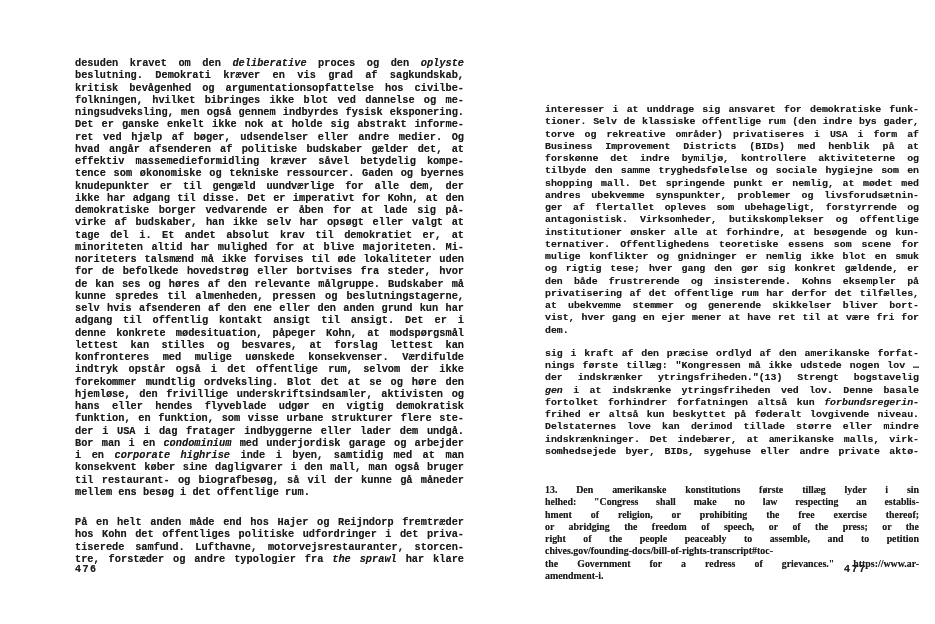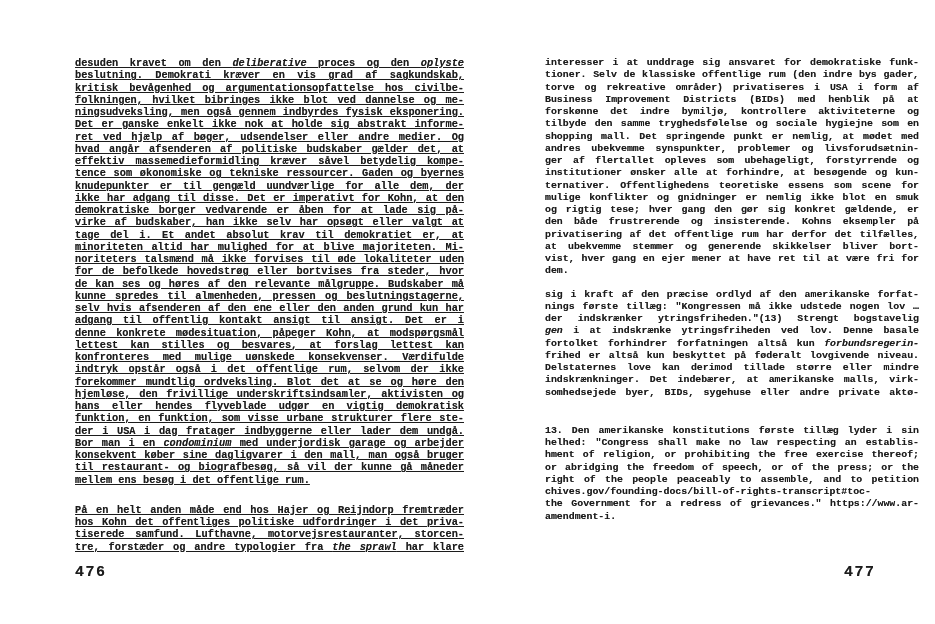--- a/index.html
+++ b/index.html
@@ -15,37 +15,37 @@
     overflow: hidden;
     font-family: "Liberation Mono", "DejaVu Sans Mono", monospace;
     font-weight: bold;
     color: #1c1c1c;
     text-shadow: 0 0 0.5px rgba(20,20,20,0.55);
   }
   .page {
     position: absolute;
     top: 57px;
   }
-  .page--left  { left: 75px;  width: 389px; font-size: 10.3px; line-height: 12.25px; text-decoration: underline; }
-  .page--right { left: 545px; width: 374px; font-size: 9.9px;  line-height: 12.25px; }
+  .page--left  { left: 75px;  width: 389px; font-size: 10.3px; line-height: 12.25px; }
+  .page--right { left: 545px; width: 374px; font-size: 9.9px;  line-height: 12.25px; margin-top: 47px; }
   .line {
     text-align: justify;
     text-align-last: justify;
   }
   .line--end {
     text-align-last: left;
   }
   em { font-style: italic; }
   .gap-para     { margin-top: 18px; }
   .gap-section  { margin-top: 11px; }
-  .gap-footnote { margin-top: 26px; }
+  .gap-footnote { margin-top: 26px; font-family: Liberation Serif, serif; }
   .pagenum {
     position: absolute;
     top: 564px;
-    font-size: 15px;
+    font-size: 10px;
     letter-spacing: 1.5px;
   }
   .pagenum--left  { left: 75px; }
   .pagenum--right { left: 844px; }
 </style>
 </head>
 <body>
 
 <div class="spread">
 
@@ -76,20 +76,21 @@
         <div class="line">denne konkrete mødesituation, påpeger Kohn, at modspørgsmål</div>
         <div class="line">lettest kan stilles og besvares, at forslag lettest kan</div>
         <div class="line">konfronteres med mulige uønskede konsekvenser. Værdifulde</div>
         <div class="line">indtryk opstår også i det offentlige rum, selvom der ikke</div>
         <div class="line">forekommer mundtlig ordveksling. Blot det at se og høre den</div>
         <div class="line">hjemløse, den frivillige underskriftsindsamler, aktivisten og</div>
         <div class="line">hans eller hendes flyveblade udgør en vigtig demokratisk</div>
         <div class="line">funktion, en funktion, som visse urbane strukturer flere ste-</div>
         <div class="line">der i USA i dag fratager indbyggerne eller lader dem undgå.</div>
         <div class="line">Bor man i en <em>condominium</em> med underjordisk garage og arbejder</div>
+        <div class="line">i en <em>corporate highrise</em> inde i byen, samtidig med at man</div>
         <div class="line">konsekvent køber sine dagligvarer i den mall, man også bruger</div>
         <div class="line">til restaurant- og biografbesøg, så vil der kunne gå måneder</div>
         <div class="line line--end">mellem ens besøg i det offentlige rum.</div>
       </div>
     <div class="para gap-para">
         <div class="line">På en helt anden måde end hos Hajer og Reijndorp fremtræder</div>
         <div class="line">hos Kohn det offentliges politiske udfordringer i det priva-</div>
         <div class="line">tiserede samfund. Lufthavne, motorvejsrestauranter, storcen-</div>
         <div class="line">tre, forstæder og andre typologier fra <em>the sprawl</em> har klare</div>
       </div>
@@ -99,20 +100,21 @@
     <div class="para">
         <div class="line">interesser i at unddrage sig ansvaret for demokratiske funk-</div>
         <div class="line">tioner. Selv de klassiske offentlige rum (den indre bys gader,</div>
         <div class="line">torve og rekreative områder) privatiseres i USA i form af</div>
         <div class="line">Business Improvement Districts (BIDs) med henblik på at</div>
         <div class="line">forskønne det indre bymiljø, kontrollere aktiviteterne og</div>
         <div class="line">tilbyde den samme tryghedsfølelse og sociale hygiejne som en</div>
         <div class="line">shopping mall. Det springende punkt er nemlig, at mødet med</div>
         <div class="line">andres ubekvemme synspunkter, problemer og livsforudsætnin-</div>
         <div class="line">ger af flertallet opleves som ubehageligt, forstyrrende og</div>
+        <div class="line">antagonistisk. Virksomheder, butikskomplekser og offentlige</div>
         <div class="line">institutioner ønsker alle at forhindre, at besøgende og kun-</div>
         <div class="line">ternativer. Offentlighedens teoretiske essens som scene for</div>
         <div class="line">mulige konflikter og gnidninger er nemlig ikke blot en smuk</div>
         <div class="line">og rigtig tese; hver gang den gør sig konkret gældende, er</div>
         <div class="line">den både frustrerende og insisterende. Kohns eksempler på</div>
         <div class="line">privatisering af det offentlige rum har derfor det tilfælles,</div>
         <div class="line">at ubekvemme stemmer og generende skikkelser bliver bort-</div>
         <div class="line">vist, hver gang en ejer mener at have ret til at være fri for</div>
         <div class="line line--end">dem.</div>
       </div>

